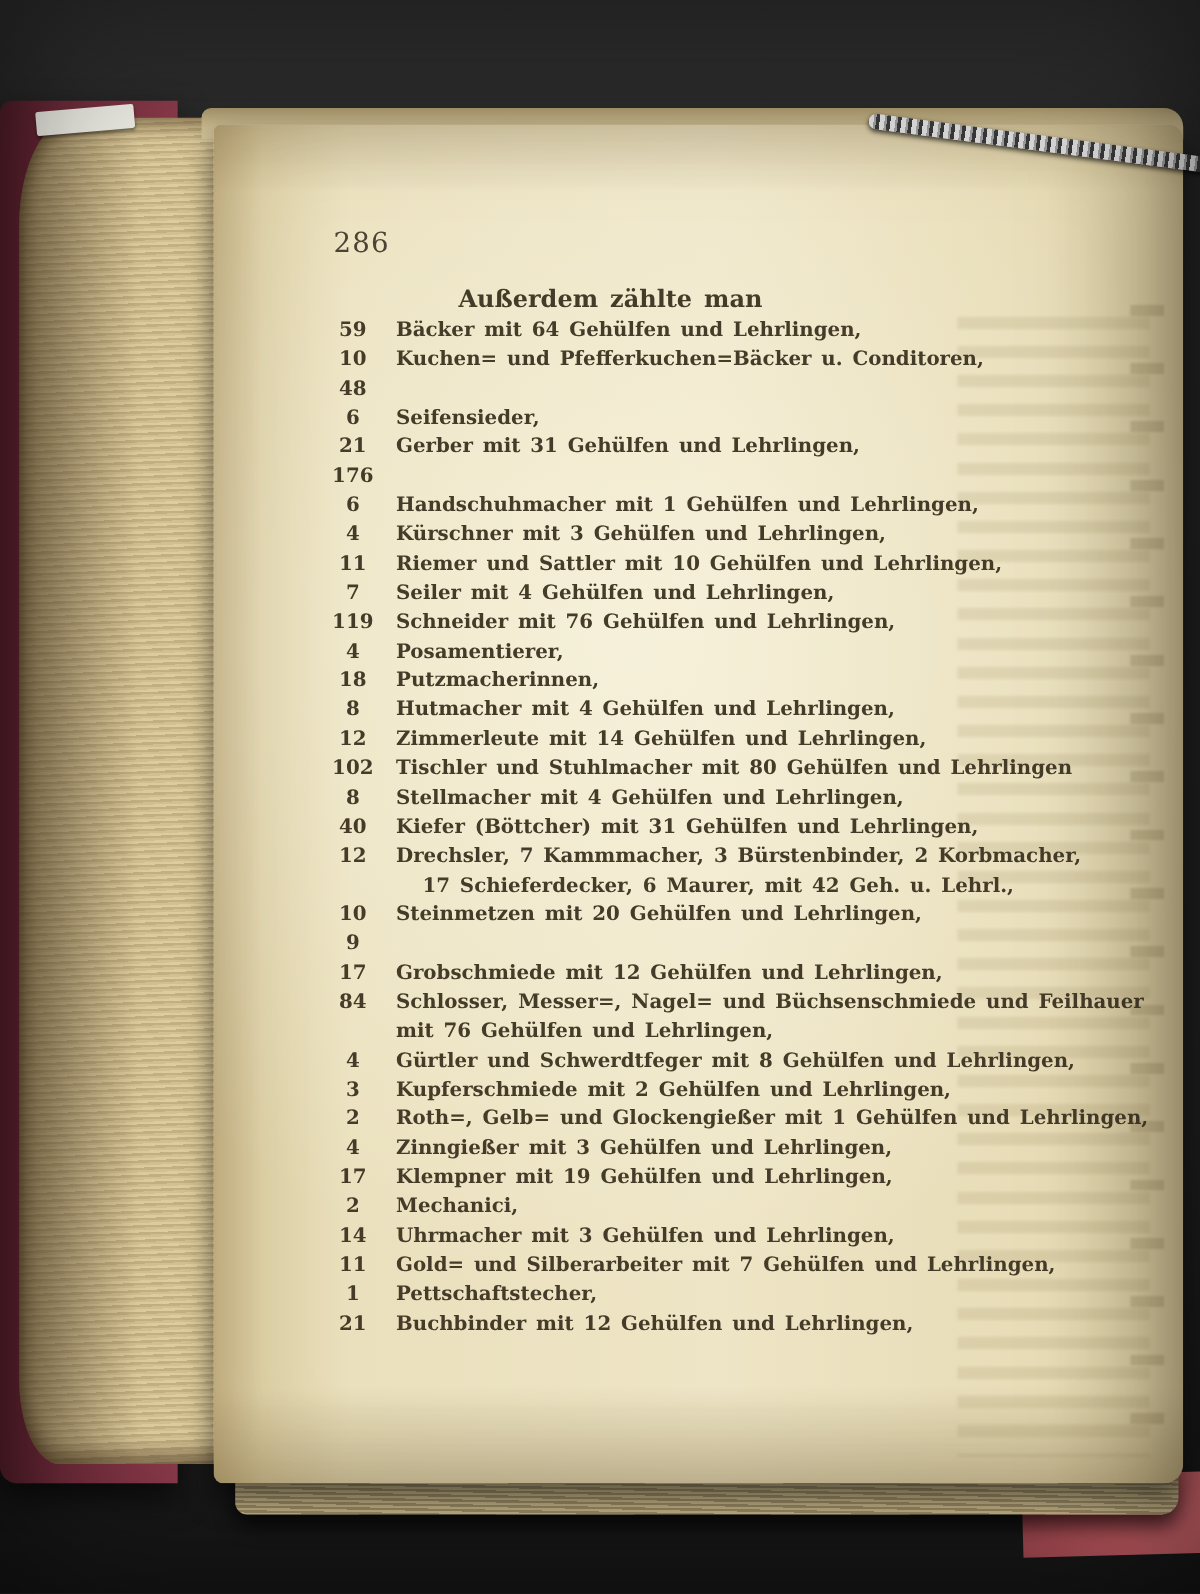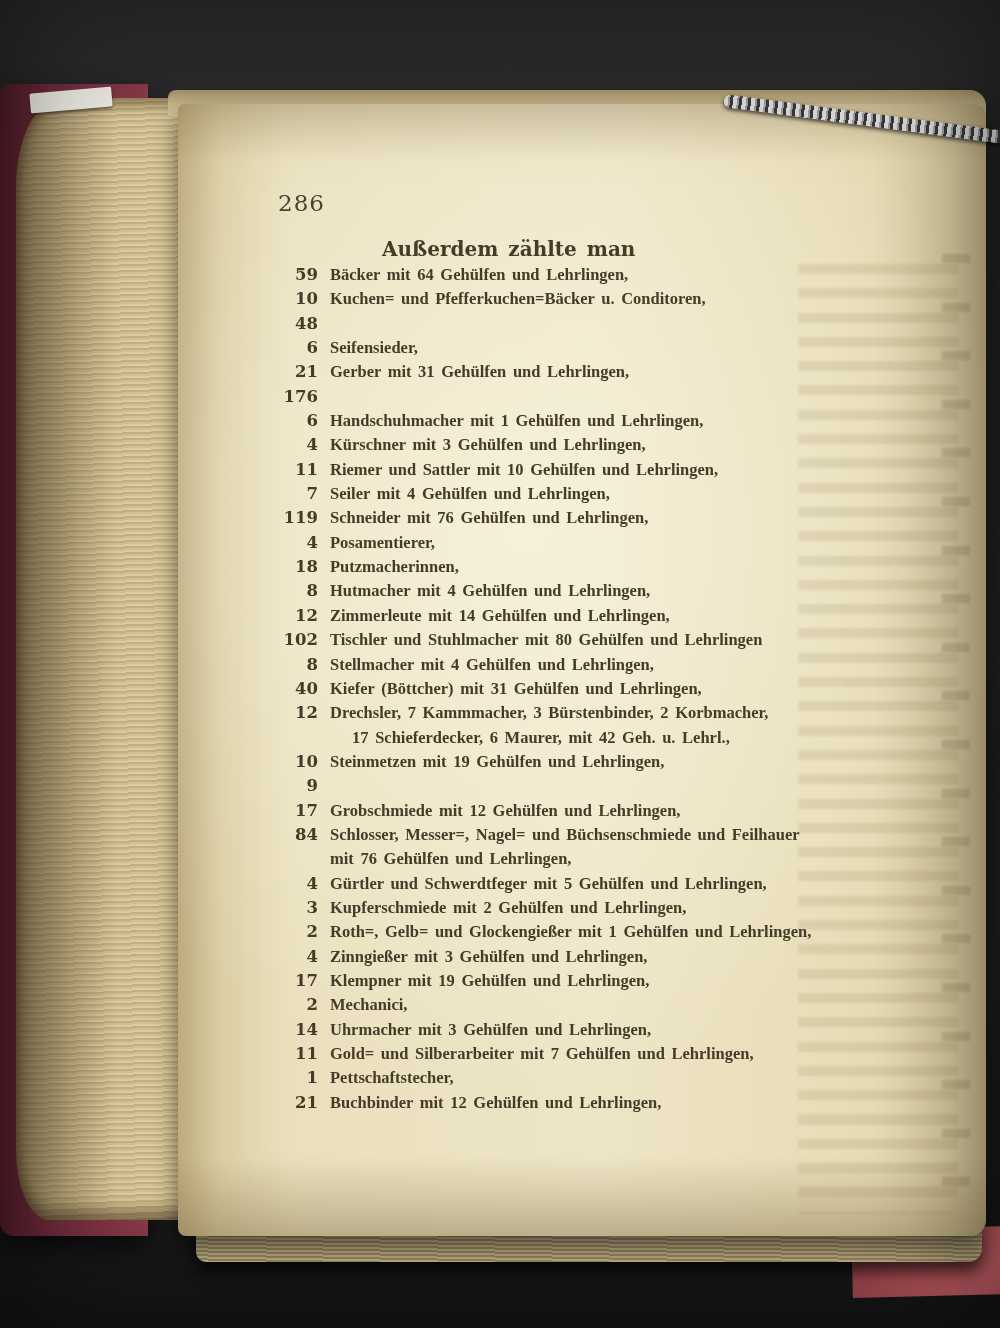--- a/index.html
+++ b/index.html
@@ -61,22 +61,22 @@
     position:absolute;left:92px;top:86px;width:690px;
     color:#453b29;font-weight:700;
   }
   .pagenum{
     position:absolute;left:8px;top:0;font-size:23px;font-weight:400;
     letter-spacing:1px;color:#4d4334;
   }
   .heading{position:absolute;left:112px;top:47px;font-size:20px;word-spacing:3px;}
   .list{position:absolute;left:0;top:73px;width:690px;}
   .row{display:flex;height:24.35px;line-height:24.35px;font-size:16.5px;white-space:nowrap;}
-  .num{width:48px;text-align:right;flex:none;}
-  .txt{margin-left:12px;word-spacing:2.5px;font-family:Liberation Serif, serif;}
+  .num{width:48px;text-align:center;flex:none;}
+  .txt{margin-left:12px;word-spacing:2.5px;}
   .row.indent .txt{margin-left:34px;}
 
   .stack-bottom{
     position:absolute;left:196px;top:1226px;width:786px;height:36px;z-index:3;
     background:repeating-linear-gradient(181deg,#cdbc8e 0 2px,#a3926a 2px 4px);
     border-radius:0 0 14px 10px;
     box-shadow:0 10px 16px rgba(0,0,0,.65);
   }
   .cloth{
     position:absolute;left:852px;top:1228px;width:160px;height:68px;z-index:1;
@@ -200,21 +200,21 @@
     <span class="txt">Drechsler, 7 Kammmacher, 3 Bürstenbinder, 2 Korbmacher,</span>
   </div>
 
   <div class="row indent">
     <span class="num"></span>
     <span class="txt">17 Schieferdecker, 6 Maurer, mit 42 Geh. u. Lehrl.,</span>
   </div>
 
   <div class="row">
     <span class="num">10</span>
-    <span class="txt">Steinmetzen mit 19 Gehülfen und Lehrlingen,</span>
+    <span class="txt">Steinmetzen mit 20 Gehülfen und Lehrlingen,</span>
   </div>
 
   <div class="row">
     <span class="num">9</span>
   </div>
 
   <div class="row">
     <span class="num">17</span>
     <span class="txt">Grobschmiede mit 12 Gehülfen und Lehrlingen,</span>
   </div>
@@ -224,21 +224,21 @@
     <span class="txt">Schlosser, Messer=, Nagel= und Büchsenschmiede und Feilhauer</span>
   </div>
 
   <div class="row">
     <span class="num"></span>
     <span class="txt">mit 76 Gehülfen und Lehrlingen,</span>
   </div>
 
   <div class="row">
     <span class="num">4</span>
-    <span class="txt">Gürtler und Schwerdtfeger mit 5 Gehülfen und Lehrlingen,</span>
+    <span class="txt">Gürtler und Schwerdtfeger mit 8 Gehülfen und Lehrlingen,</span>
   </div>
 
   <div class="row">
     <span class="num">3</span>
     <span class="txt">Kupferschmiede mit 2 Gehülfen und Lehrlingen,</span>
   </div>
 
   <div class="row">
     <span class="num">2</span>
     <span class="txt">Roth=, Gelb= und Glockengießer mit 1 Gehülfen und Lehrlingen,</span>

